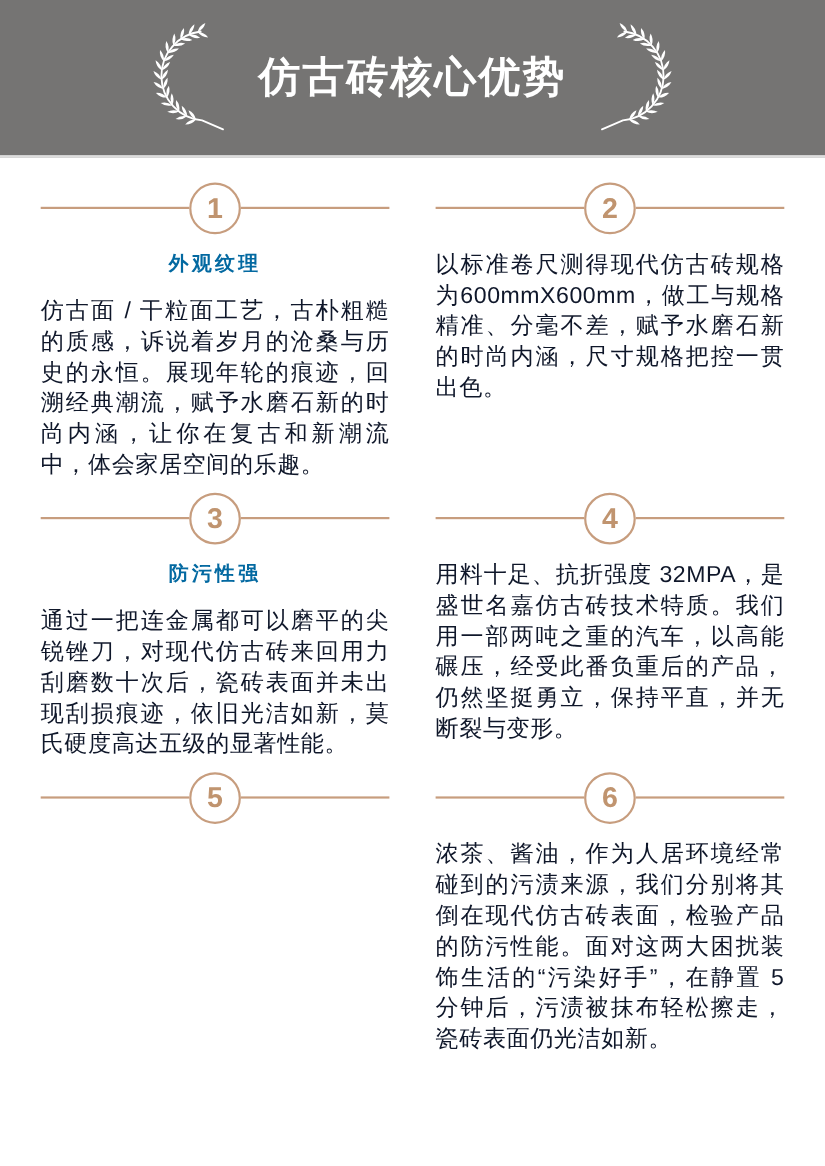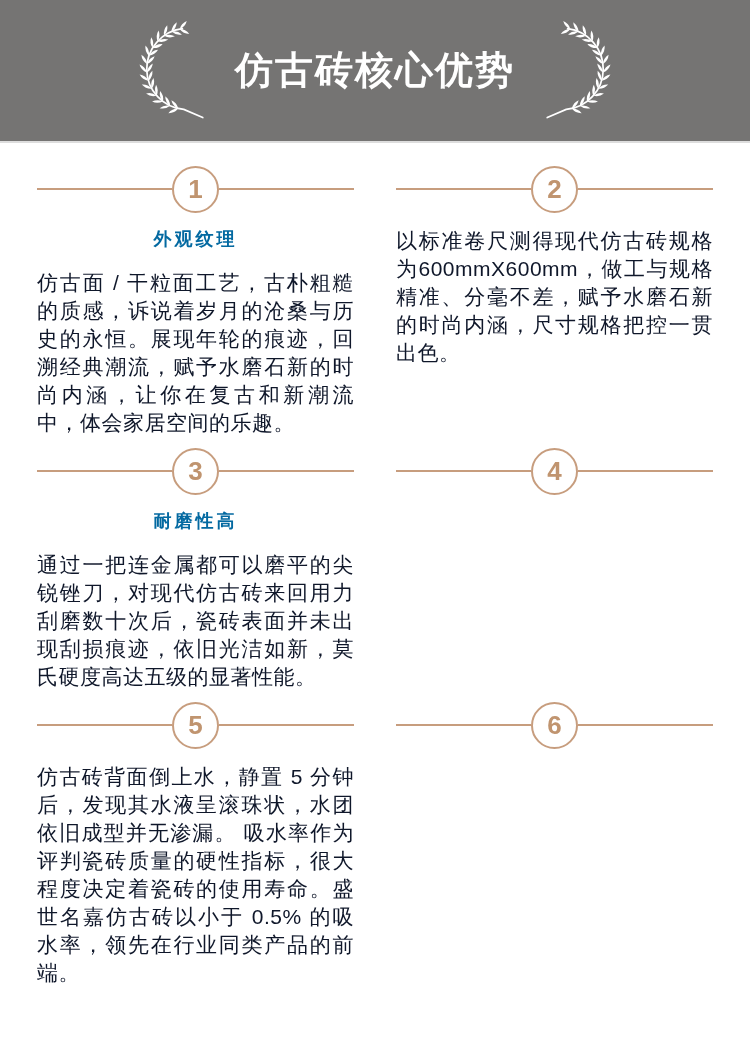--- a/index.html
+++ b/index.html
@@ -177,42 +177,43 @@
     </div>
     <p class="sec-body">以标准卷尺测得现代仿古砖规格为600mmX600mm，做工与规格精准、分毫不差，赋予水磨石新的时尚内涵，尺寸规格把控一贯出色。</p>
   </section>
 
   <section class="cell">
     <div class="num-row">
       <span class="line"></span>
       <span class="num-circle">3</span>
       <span class="line"></span>
     </div>
-    <h3 class="sec-title">耐磨性高</h3>
+    <h3 class="sec-title">防污性强</h3>
     <p class="sec-body">通过一把连金属都可以磨平的尖锐锉刀，对现代仿古砖来回用力刮磨数十次后，瓷砖表面并未出现刮损痕迹，依旧光洁如新，莫氏硬度高达五级的显著性能。</p>
   </section>
 
   <section class="cell">
     <div class="num-row">
       <span class="line"></span>
       <span class="num-circle">4</span>
       <span class="line"></span>
     </div>
+    <p class="sec-body">用料十足、抗折强度 32MPA，是盛世名嘉仿古砖技术特质。我们用一部两吨之重的汽车，以高能碾压，经受此番负重后的产品，仍然坚挺勇立，保持平直，并无断裂与变形。</p>
   </section>
 
   <section class="cell">
     <div class="num-row">
       <span class="line"></span>
       <span class="num-circle">5</span>
       <span class="line"></span>
     </div>
-    <p class="sec-body">仿古砖背面倒上水，静置 5 分钟后，发现其水液呈滚珠状，水团依旧成型并无渗漏。 吸水率作为评判瓷砖质量的硬性指标，很大程度决定着瓷砖的使用寿命。盛世名嘉仿古砖以小于 0.5% 的吸水率，领先在行业同类产品的前端。</p>
   </section>
 
   <section class="cell">
     <div class="num-row">
       <span class="line"></span>
       <span class="num-circle">6</span>
       <span class="line"></span>
     </div>
+    <p class="sec-body">浓茶、酱油，作为人居环境经常碰到的污渍来源，我们分别将其倒在现代仿古砖表面，检验产品的防污性能。面对这两大困扰装饰生活的“污染好手”，在静置 5 分钟后，污渍被抹布轻松擦走，瓷砖表面仍光洁如新。</p>
   </section>
 
 </main>
 
 </body></html>

